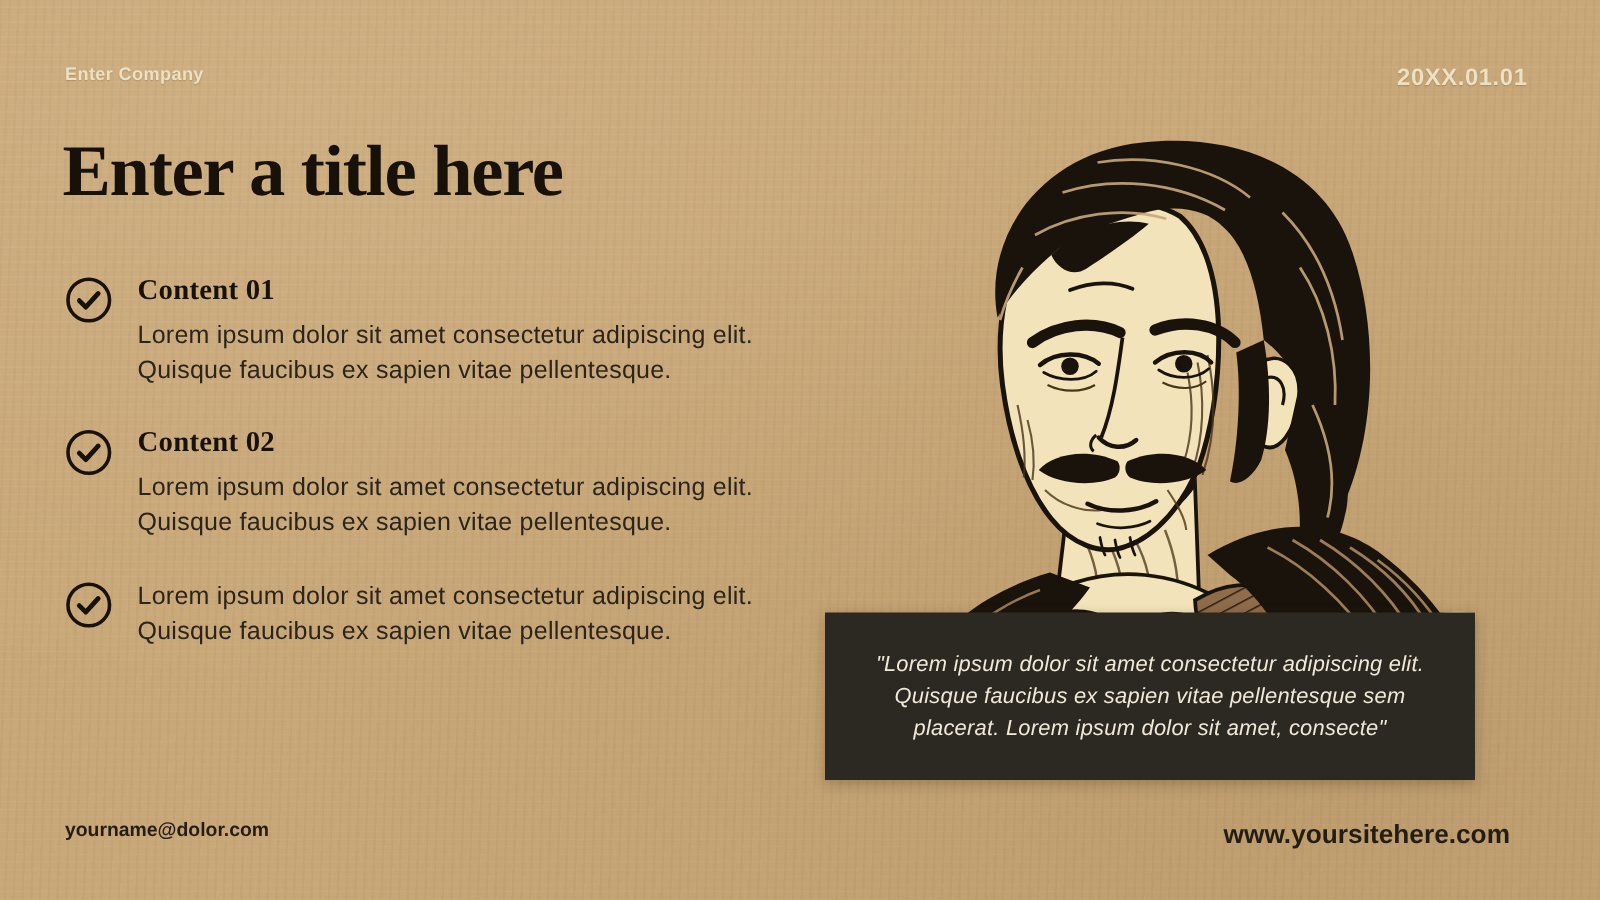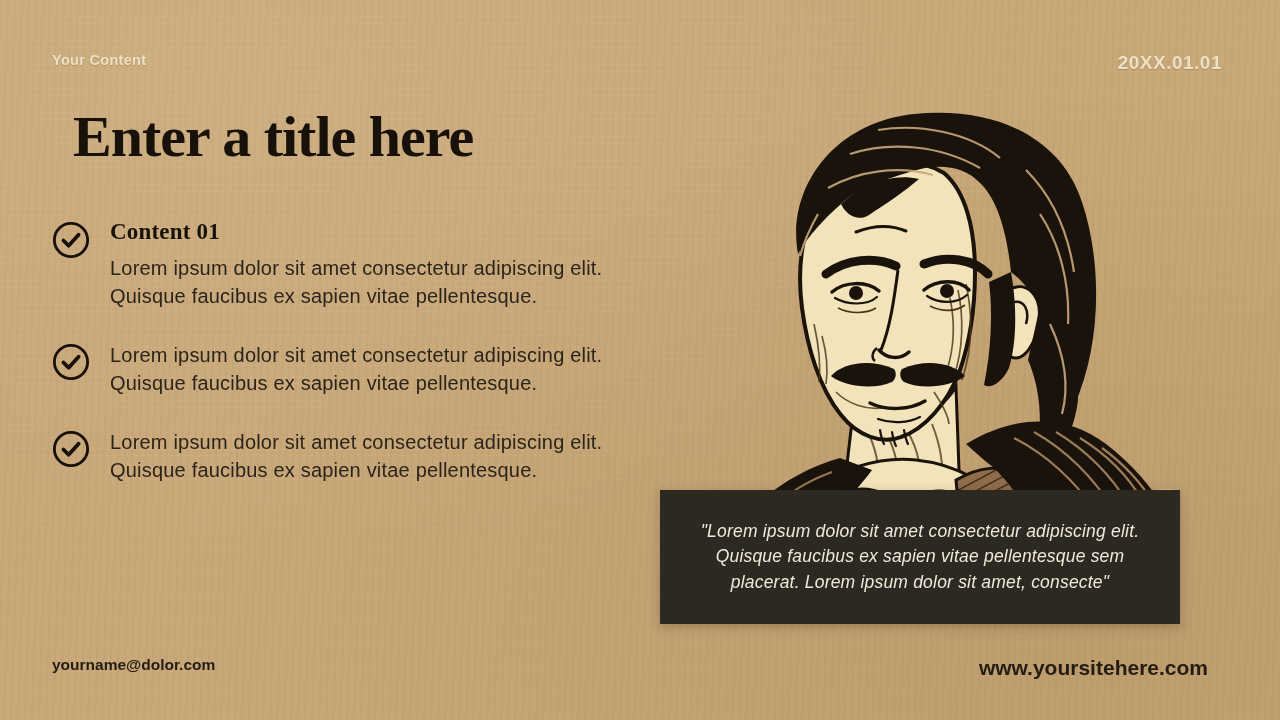--- a/index.html
+++ b/index.html
@@ -26,21 +26,21 @@
   .date {
     position:absolute; right:58px; top:52px;
     font-size:19px; font-weight:700; letter-spacing:.5px; color:#ece1c4;
     text-shadow:0 1px 1px rgba(90,60,20,.25);
   }
 
   
   .title {
     position:absolute; left:50px; top:103px;
     font-family:"Liberation Serif", serif;
-    font-size:58px; font-weight:700; letter-spacing:-1px; color:#17110a;margin-left:23px;
+    font-size:58px; font-weight:700; letter-spacing:-1px; color:#17110a;
   }
 
   
   .content-list {
     position:absolute; left:52px; top:219px; width:585px;
     display:flex; flex-direction:column; gap:31px;
   }
   .content-item { display:grid; grid-template-columns:58px 1fr; align-items:start; }
   .check-badge { width:38px; height:38px; margin-top:2px; }
   .item-heading {
@@ -78,21 +78,21 @@
   .footer-site {
     position:absolute; right:72px; top:656px;
     font-size:21px; font-weight:700; color:#241d13; text-decoration:none;
   }
 </style>
 </head>
 <body>
 
 <div class="slide">
 
-  <div class="company">Your Content</div>
+  <div class="company">Enter Company</div>
   <div class="date">20XX.01.01</div>
 
   <h1 class="title">Enter a title here</h1>
 
   <div class="content-list">
 
     <div class="content-item">
       <svg class="check-badge" viewBox="0 0 40 40">
         <circle cx="20" cy="20" r="17.5" fill="none" stroke="#17110a" stroke-width="3"></circle>
         <path d="M12 20.5 L17.5 26 L28 14.5" fill="none" stroke="#17110a" stroke-width="4" stroke-linecap="round" stroke-linejoin="round"></path>
@@ -102,20 +102,21 @@
         <div class="item-body">Lorem ipsum dolor sit amet consectetur adipiscing elit. Quisque faucibus ex sapien vitae pellentesque.</div>
       </div>
     </div>
 
     <div class="content-item">
       <svg class="check-badge" viewBox="0 0 40 40">
         <circle cx="20" cy="20" r="17.5" fill="none" stroke="#17110a" stroke-width="3"></circle>
         <path d="M12 20.5 L17.5 26 L28 14.5" fill="none" stroke="#17110a" stroke-width="4" stroke-linecap="round" stroke-linejoin="round"></path>
       </svg>
       <div>
+        <div class="item-heading">Content 02</div>
         <div class="item-body">Lorem ipsum dolor sit amet consectetur adipiscing elit. Quisque faucibus ex sapien vitae pellentesque.</div>
       </div>
     </div>
 
     <div class="content-item">
       <svg class="check-badge" viewBox="0 0 40 40">
         <circle cx="20" cy="20" r="17.5" fill="none" stroke="#17110a" stroke-width="3"></circle>
         <path d="M12 20.5 L17.5 26 L28 14.5" fill="none" stroke="#17110a" stroke-width="4" stroke-linecap="round" stroke-linejoin="round"></path>
       </svg>
       <div>

